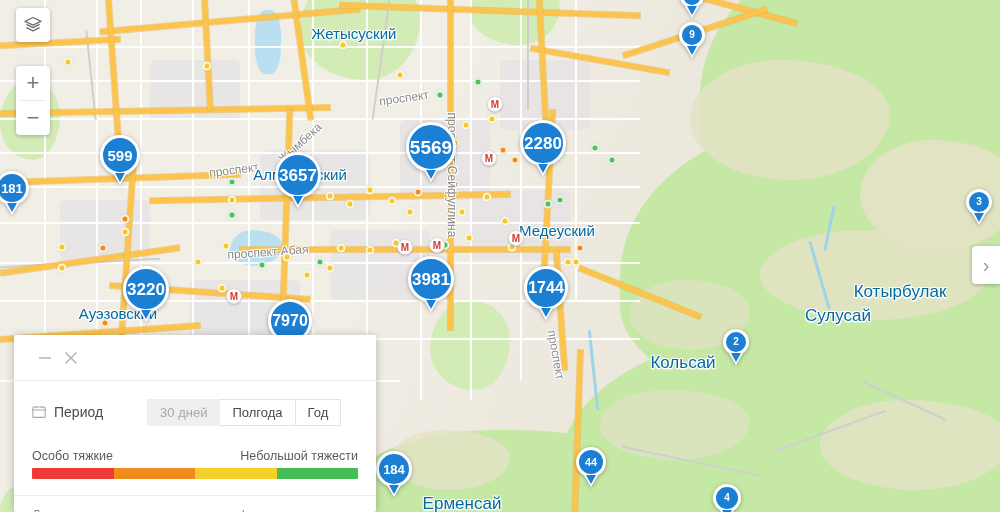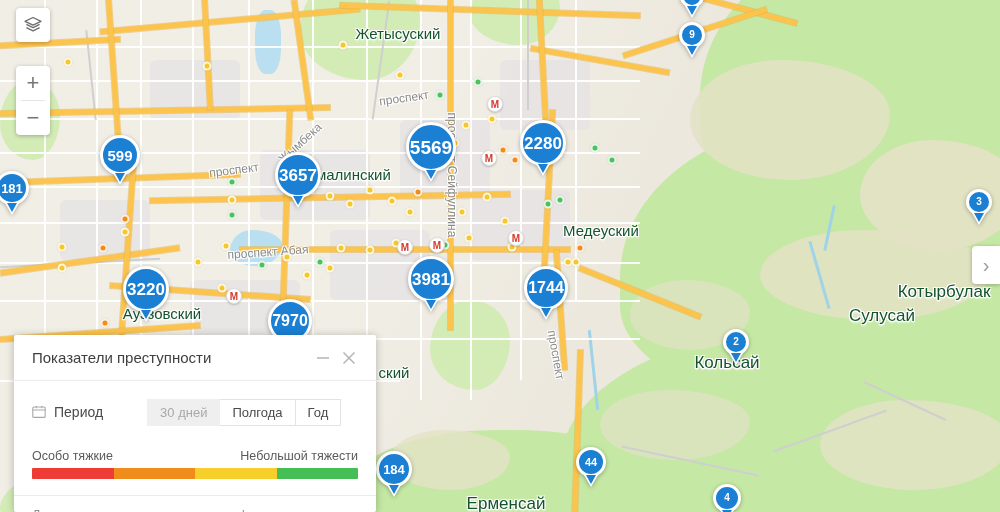--- a/index.html
+++ b/index.html
@@ -37,21 +37,21 @@
   .map-label {
     position: absolute;
     color: #4d4d4d;
     font-size: 15px;
     white-space: nowrap;
     text-shadow:
       1px 1px 0 #fff, -1px 1px 0 #fff, 1px -1px 0 #fff, -1px -1px 0 #fff,
       0 2px 2px rgba(255,255,255,.9);
     pointer-events: none;
   }
-  .map-label.district { font-size: 15px; color: #14532d; margin-left: 44px; }
+  .map-label.district { font-size: 15px; color: #0369a1; }
   .street-label {
     position: absolute;
     color: #8b8b8b;
     font-size: 12px;
     white-space: nowrap;
     text-shadow: 1px 1px 0 #fff, -1px 1px 0 #fff, 1px -1px 0 #fff, -1px -1px 0 #fff;
     pointer-events: none;
   }
 
   
@@ -469,21 +469,20 @@
     <div class="zoom-btn">+</div>
     <div class="zoom-sep"></div>
     <div class="zoom-btn">−</div>
   </div>
 
   <div class="ctrl" id="next-btn">›</div>
 
   <div id="crime-panel">
 
     <div id="panel-header">
-      <div id="panel-title">Показатели преступности</div>
       <div class="hdr-btn">
         <svg width="16" height="16" viewBox="0 0 16 16">
           <line x1="2" y1="8" x2="14" y2="8" stroke="#b4b4b4" stroke-width="1.4"></line>
         </svg>
       </div>
       <div class="hdr-btn">
         <svg width="18" height="18" viewBox="0 0 18 18">
           <line x1="3.5" y1="3.5" x2="14.5" y2="14.5" stroke="#b4b4b4" stroke-width="1.5"></line>
           <line x1="14.5" y1="3.5" x2="3.5" y2="14.5" stroke="#b4b4b4" stroke-width="1.5"></line>
         </svg>

